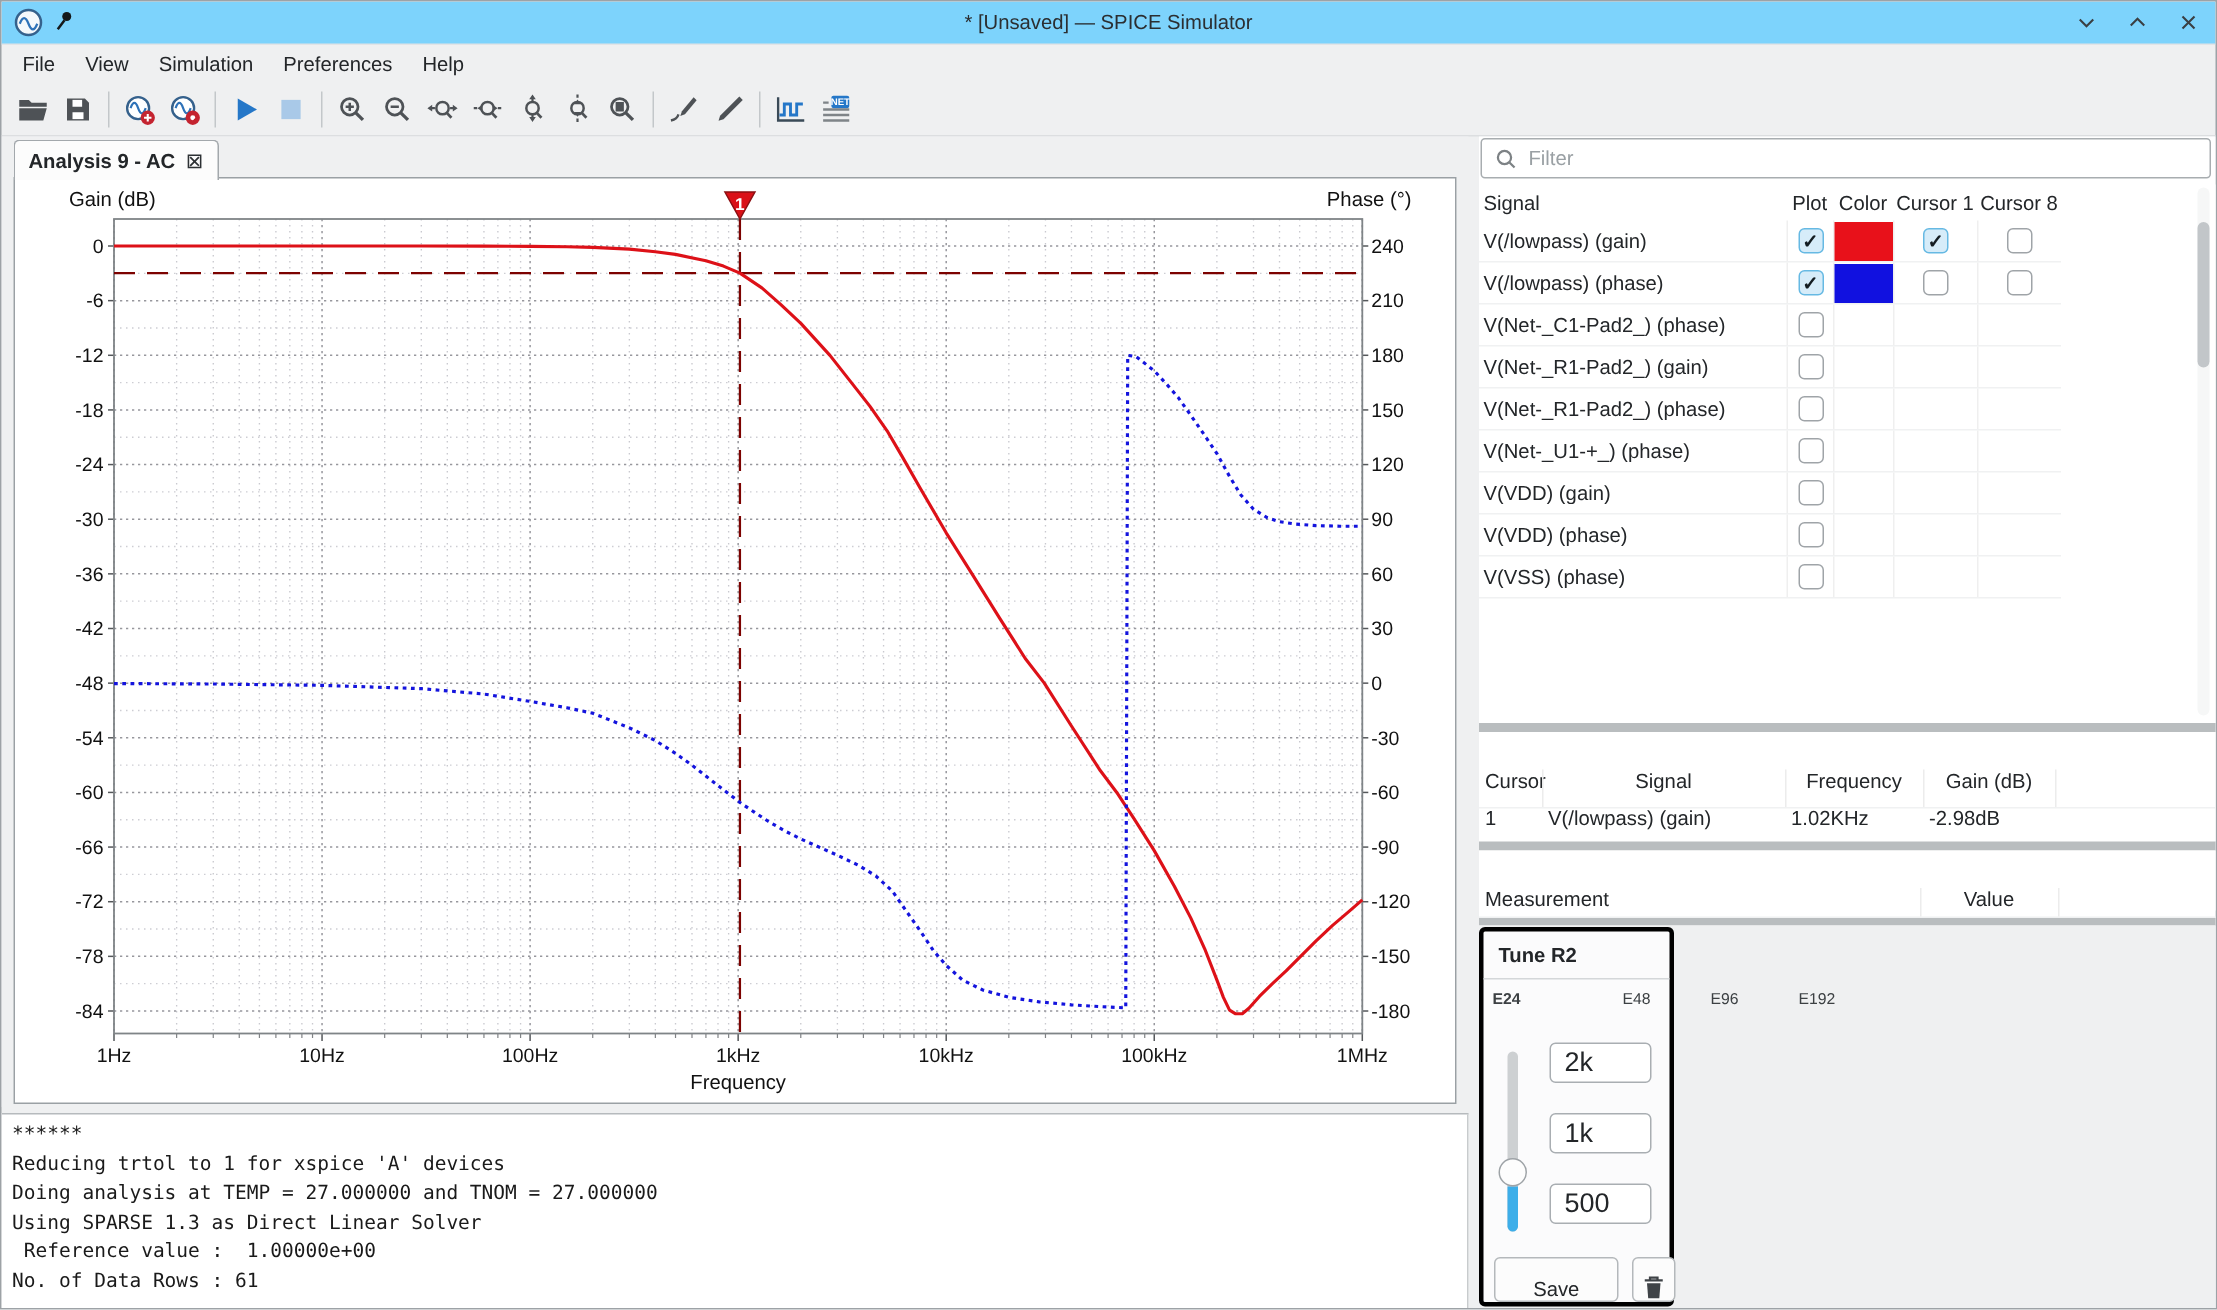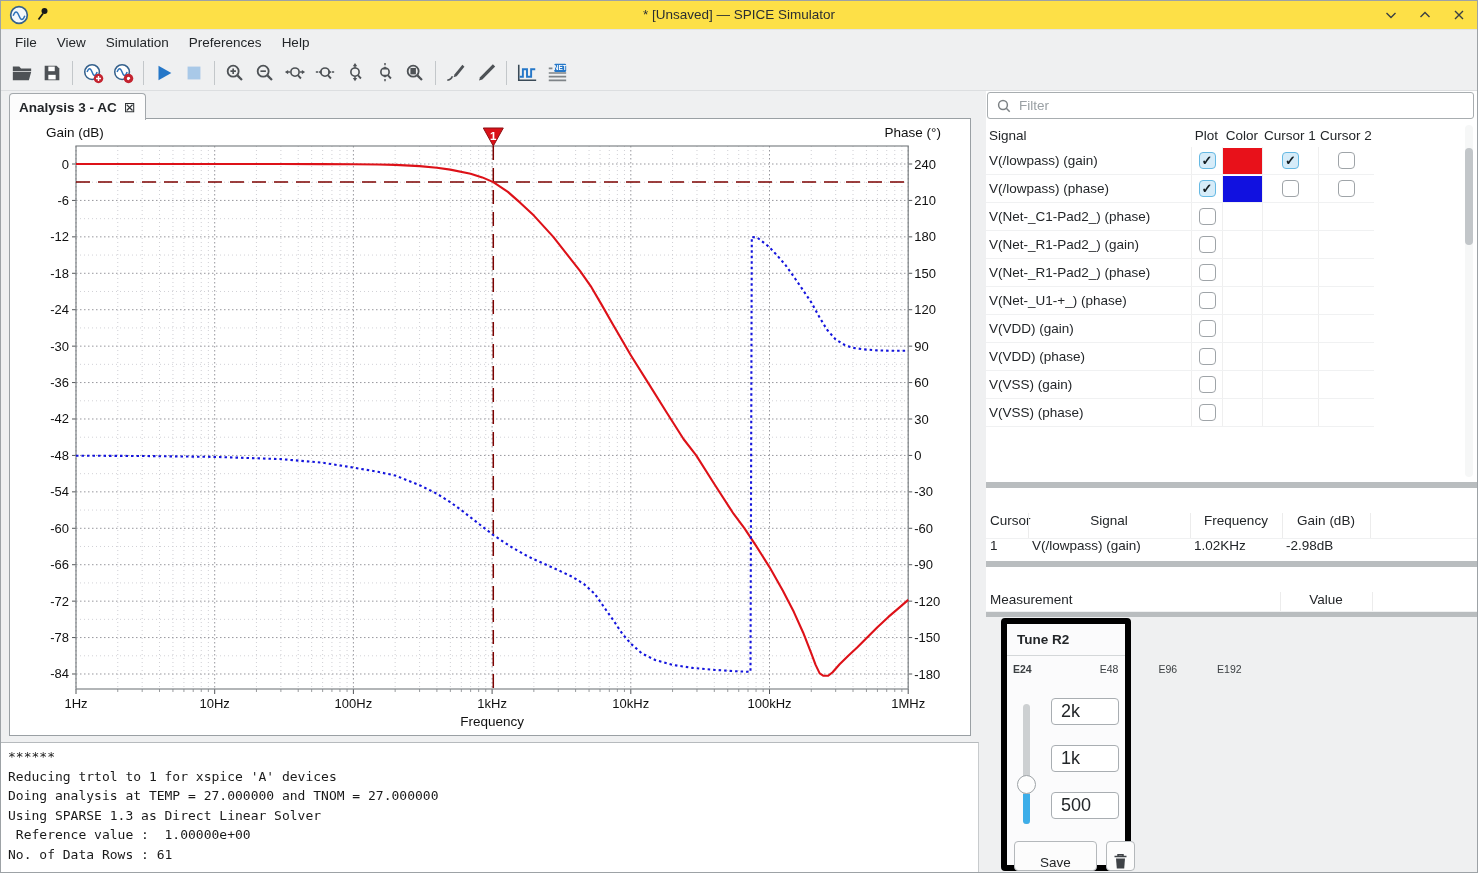--- a/index.html
+++ b/index.html
@@ -1,19 +1,19 @@
 <!DOCTYPE html>
 <html><head>
 <meta charset="utf-8">
 <style>
   html,body{margin:0;padding:0;background:#d8dadc;}
   #window{position:relative;width:1478px;height:873px;background:#eff0f1;
     font-family:"Liberation Sans",sans-serif;color:#232629;border:1px solid #9da2a6;box-sizing:border-box;overflow:hidden;}
   
-  .titlebar{position:absolute;left:0;top:0;width:100%;height:28px;background:#fde047;border-bottom:1px solid #e2e4e6;}
+  .titlebar{position:absolute;left:0;top:0;width:100%;height:28px;background:#7dd3fc;border-bottom:1px solid #e2e4e6;}
   .titlebar .appicon{position:absolute;left:8px;top:4px;width:20px;height:20px;}
   .titlebar .pin{position:absolute;left:34px;top:5px;width:16px;height:16px;}
   .title-text{position:absolute;left:0;right:0;top:0;height:28px;line-height:28px;text-align:center;font-size:13.5px;color:#2b2e31;}
   .win-controls{position:absolute;right:8px;top:4px;display:flex;gap:14px;}
   .win-btn{width:20px;height:20px;display:flex;align-items:center;justify-content:center;cursor:default;}
   
   .menubar{position:absolute;left:0;top:28px;width:100%;height:27px;display:flex;align-items:center;padding-left:4px;font-size:13.5px;}
   .menu-item{padding:4px 10px;border-radius:3px;}
   
   .toolbar{position:absolute;left:0;top:55px;width:100%;height:34px;display:flex;align-items:center;padding-left:6px;border-bottom:1px solid #dcdee0;}
@@ -54,21 +54,21 @@
   .trow{position:relative;height:25px;display:grid;align-items:center;}
   .cursors-grid{grid-template-columns:42px 162px 92px 88px 109px;}
   .meas-grid{grid-template-columns:294px 92px 107px;}
   .trow span{padding-left:4px;white-space:nowrap;margin-top:25px;}
   .trow.hdr span{text-align:center;padding-left:0;}
   .trow.hdr span:first-child{text-align:left;padding-left:4px;}
   .trow .vline{position:absolute;top:0;bottom:0;width:1px;background:#ececec;}
   .trow.body{border-bottom:1px solid #f0f1f2;}
   
   .tune-region{position:absolute;left:0;top:526px;width:493px;height:257px;background:#eff0f1;}
-  .tune-panel{position:absolute;left:15px;top:1px;width:130px;height:253px;background:#fbfbfc;border:6px solid #000000;border-radius:4px;box-sizing:border-box;}
+  .tune-panel{position:absolute;left:0;top:1px;width:130px;height:253px;background:#fbfbfc;border:3px solid #000000;border-radius:4px;box-sizing:border-box;}
   .tune-title{height:31px;line-height:31px;padding-left:10px;font-weight:bold;font-size:13.5px;border-bottom:1px solid #d4d7d9;}
   .tune-tabs{height:25px;display:flex;align-items:center;font-size:10.5px;color:#3c4043;gap:28px;}
   .tune-tabs span{padding:0 6px;}
   .tune-tabs .tdiv{width:1px;height:16px;background:#b9bdbf;padding:0;}
   .slider-track{position:absolute;left:16px;top:80px;width:7px;height:120px;border-radius:4px;background:#cdd0d2;}
   .slider-fill{position:absolute;left:16px;top:170px;width:7px;height:30px;border-radius:0 0 4px 4px;background:#3daee9;}
   .slider-thumb{position:absolute;left:10px;top:151px;width:19px;height:19px;border-radius:50%;background:#fdfdfd;border:1px solid #9ea3a7;box-sizing:border-box;}
   .tune-input{position:absolute;left:44px;width:68px;height:27px;border:1px solid #a9aeb2;border-radius:4px;font-size:18px;
     font-family:"Liberation Sans",sans-serif;padding:0 0 0 9px;box-sizing:border-box;background:#fff;color:#232629;}
   .btn{position:absolute;background:#fcfcfc;border:1px solid #b4b8bb;border-radius:4px;font-size:13.5px;display:flex;align-items:flex-end;justify-content:center;box-sizing:border-box;}
@@ -280,21 +280,21 @@
             <rect x="9" y="2" width="13" height="9" rx="1.5" fill="#2577c8"></rect>
             <text x="15.5" y="9" font-size="7" font-weight="bold" fill="#fff" text-anchor="middle" font-family="Liberation Sans,sans-serif">NET</text>
             <path d="M3 7h4M3 12h19M3 16h19M3 20h19" stroke="#7f8488" stroke-width="1.8"></path>
           </svg>
         </span>
       </div>
     </div>
 
   <div class="plot-panel"></div>
   <div class="tab">
-    <span>Analysis 3 - AC</span>
+    <span>Analysis 9 - AC</span>
     <span class="close">⊠</span>
   </div>
   <div class="chart-box">
     <svg id="chart-svg" width="960" height="616" viewBox="0 0 960 616">
         <line x1="107.7528603985942" y1="27" x2="107.7528603985942" y2="570" stroke="#c9c9cf" stroke-width="0.9" stroke-dasharray="1 3"></line>
         <line x1="132.17671802961718" y1="27" x2="132.17671802961718" y2="570" stroke="#c9c9cf" stroke-width="0.9" stroke-dasharray="1 3"></line>
         <line x1="149.5057207971884" y1="27" x2="149.5057207971884" y2="570" stroke="#c9c9cf" stroke-width="0.9" stroke-dasharray="1 3"></line>
         <line x1="162.9471396014058" y1="27" x2="162.9471396014058" y2="570" stroke="#c9c9cf" stroke-width="0.9" stroke-dasharray="1 3"></line>
         <line x1="173.92957842821139" y1="27" x2="173.92957842821139" y2="570" stroke="#c9c9cf" stroke-width="0.9" stroke-dasharray="1 3"></line>
         <line x1="183.21509814997745" y1="27" x2="183.21509814997745" y2="570" stroke="#c9c9cf" stroke-width="0.9" stroke-dasharray="1 3"></line>
@@ -530,21 +530,21 @@
       <input type="text" placeholder="Filter" style="">
     </div>
 
     <div class="sig-area">
       <div class="sig-grid" id="sig-grid">
           <div class="sig-head">
             <span>Signal</span>
             <span>Plot</span>
             <span>Color</span>
             <span>Cursor 1</span>
-            <span>Cursor 2</span>
+            <span>Cursor 8</span>
           </div>
           <div class="sig-row">
             <span class="name">V(/lowpass) (gain)</span>
             <span class="cellc">
               <span class="cbx on">✓</span>
             </span>
             <span class="cellc">
               <span class="swatch" style="background:#e8111a"></span>
             </span>
             <span class="cellc">
@@ -609,29 +609,20 @@
             <span class="name">V(VDD) (gain)</span>
             <span class="cellc">
               <span class="cbx "></span>
             </span>
             <span class="cellc"></span>
             <span class="cellc"></span>
             <span class="cellc"></span>
           </div>
           <div class="sig-row">
             <span class="name">V(VDD) (phase)</span>
-            <span class="cellc">
-              <span class="cbx "></span>
-            </span>
-            <span class="cellc"></span>
-            <span class="cellc"></span>
-            <span class="cellc"></span>
-          </div>
-          <div class="sig-row">
-            <span class="name">V(VSS) (gain)</span>
             <span class="cellc">
               <span class="cbx "></span>
             </span>
             <span class="cellc"></span>
             <span class="cellc"></span>
             <span class="cellc"></span>
           </div>
           <div class="sig-row">
             <span class="name">V(VSS) (phase)</span>
             <span class="cellc">

